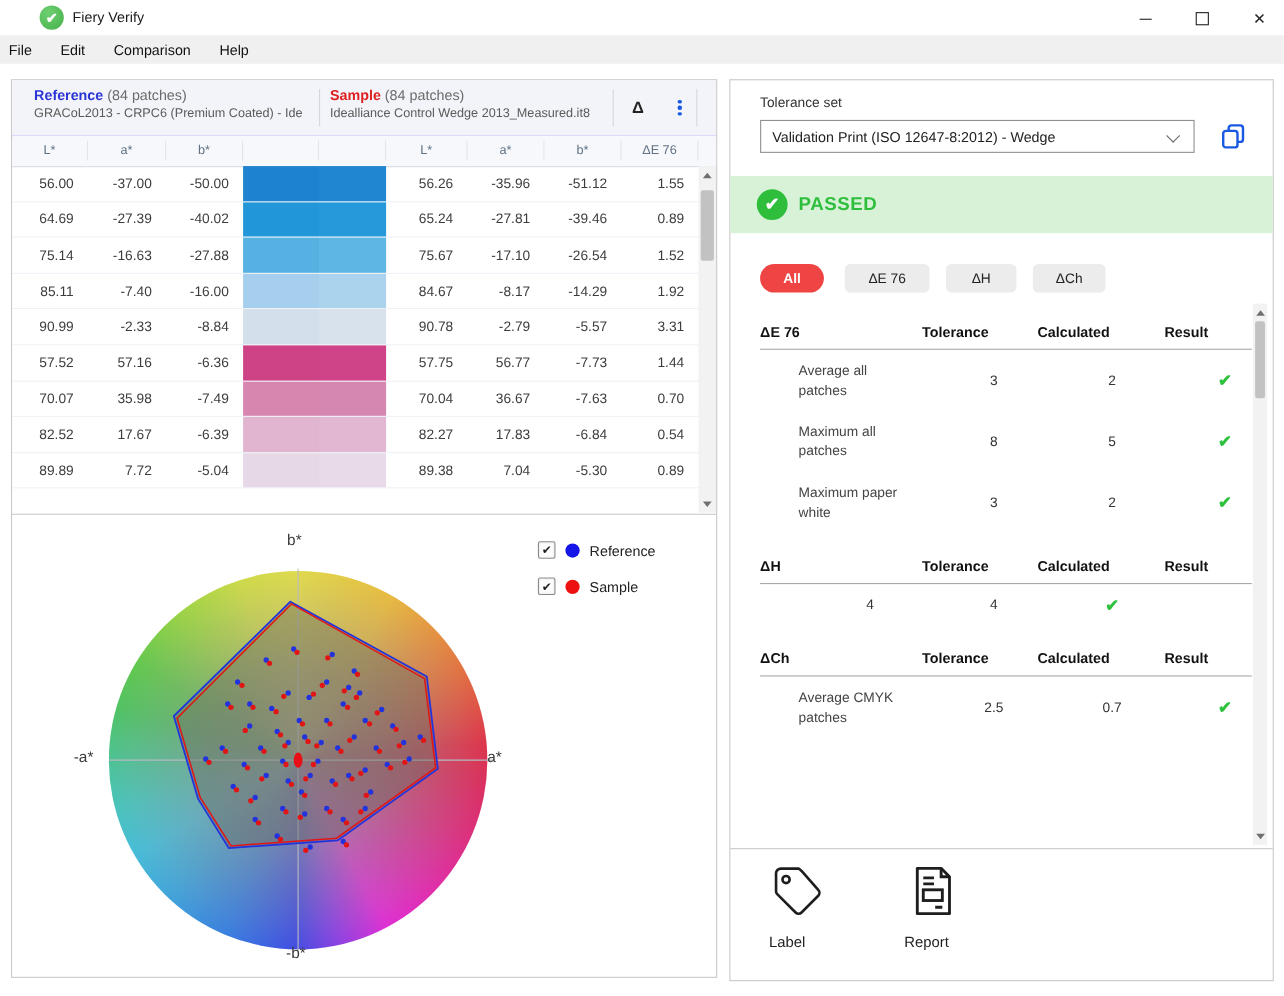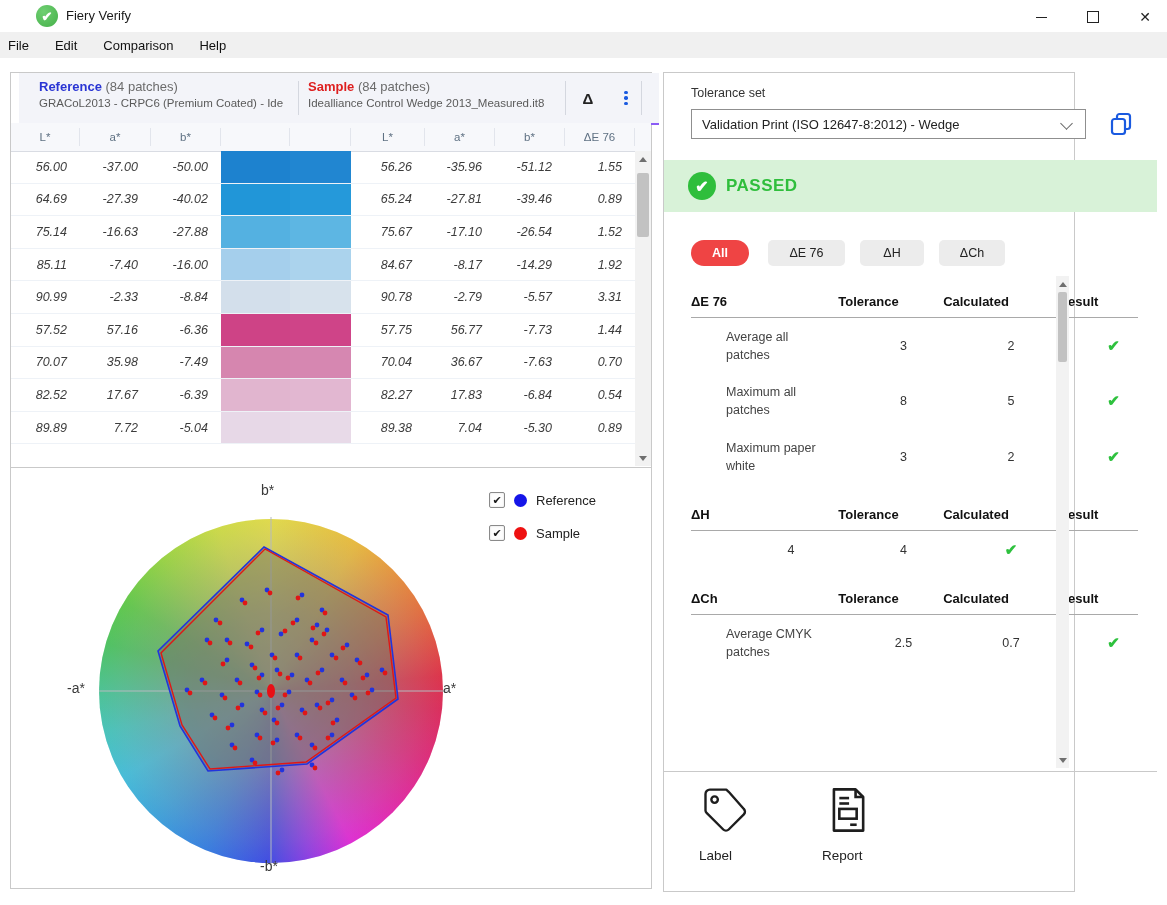--- a/index.html
+++ b/index.html
@@ -19,41 +19,41 @@
   .win-min{left:1026px;} .win-max{left:1078px;} .win-close{left:1130px;}
   .win-max span{display:inline-block;width:10px;height:10px;border:1.3px solid #222;}
   .win-min span{display:inline-block;width:11px;border-top:1.3px solid #222;}
   
   .menubar{position:absolute;left:0;top:32px;width:100%;height:26px;background:#f0f0f0;
     display:flex;align-items:center;gap:26px;padding-left:8px;box-sizing:border-box;font-size:13px;color:#111;}
   .menubar span{cursor:default;}
   
   .panel{position:absolute;border:1px solid #c9c9c9;background:#fff;box-sizing:border-box;}
   .left-panel{left:10px;top:72px;width:642px;height:817px;}
-  .right-panel{left:663px;top:72px;width:412px;height:820px;padding-left:16px;}
-  
-  .cmp-header{position:absolute;left:8px;top:0;width:100%;height:50px;background:#f3f4f9;border-bottom:2px solid #8b5cf6;}
+  .right-panel{left:663px;top:72px;width:495px;height:820px;padding-left:16px;}
+  
+  .cmp-header{position:absolute;left:0;top:0;width:100%;height:50px;background:#f3f4f9;border-bottom:2px solid #8b5cf6;}
   .hdr-group{position:absolute;top:6px;font-size:13px;}
   .hdr-ref{left:20px;} .hdr-sample{left:289px;}
   .hdr-title-ref{font-weight:bold;color:#2a35d4;}
   .hdr-title-sample{font-weight:bold;color:#de1f1f;}
   .hdr-count{color:#6b6b6b;}
   .hdr-sub{font-size:11.5px;color:#5a5a5a;margin-top:3px;white-space:nowrap;}
   .hdr-vline{position:absolute;top:8px;height:34px;width:1px;background:#d4d7df;}
   .delta-btn{position:absolute;left:556px;top:12px;width:26px;height:26px;display:flex;align-items:center;justify-content:center;
     font-size:15px;font-weight:bold;color:#222;cursor:default;}
   .kebab{position:absolute;left:596px;top:13px;width:22px;height:24px;display:flex;flex-direction:column;align-items:center;justify-content:center;gap:2px;cursor:default;}
   .kebab i{width:3.5px;height:3.5px;border-radius:50%;background:#1a5ae0;}
   
   .col-header{position:absolute;left:0;top:50px;width:640px;height:28px;background:#f7f8fb;border-bottom:1px solid #d9dce3;
     display:grid;grid-template-columns:69px 71px 70px 69px 61px 74px 70px 70px 70px 16px;font-size:11.5px;color:#5f7183;}
   .col-header span{display:flex;align-items:center;justify-content:center;border-right:1px solid #e2e5ec;height:18px;margin-top:5px;}
   .col-header span:last-child{border-right:none;}
   
-  .table-body{position:absolute;left:0;top:78px;width:640px;height:316px;overflow:hidden;border-bottom:1px solid #c9c9c9;font-style:italic;}
+  .table-body{position:absolute;left:0;top:78px;width:640px;height:316px;overflow:hidden;border-bottom:1px solid #c9c9c9;}
   .crow{display:grid;grid-template-columns:69px 71px 70px 69px 61px 74px 70px 70px 70px;height:31.6px;
     border-bottom:1px solid #eef2f7;align-items:center;font-size:12.5px;color:#3c3c3c;}
   .crow .n{text-align:right;padding-right:13px;}
   .crow .patch{height:100%;}
   
   .vscroll{position:absolute;width:16px;background:#f2f2f2;}
   .vscroll .arr{position:absolute;left:0;width:16px;height:16px;display:flex;align-items:center;justify-content:center;}
   .tri-up{width:0;height:0;border-left:4px solid transparent;border-right:4px solid transparent;border-bottom:5px solid #6f6f6f;}
   .tri-down{width:0;height:0;border-left:4px solid transparent;border-right:4px solid transparent;border-top:5px solid #6f6f6f;}
   .vscroll .thumb{position:absolute;left:2px;width:12px;background:#c2c2c2;border-radius:2px;}

